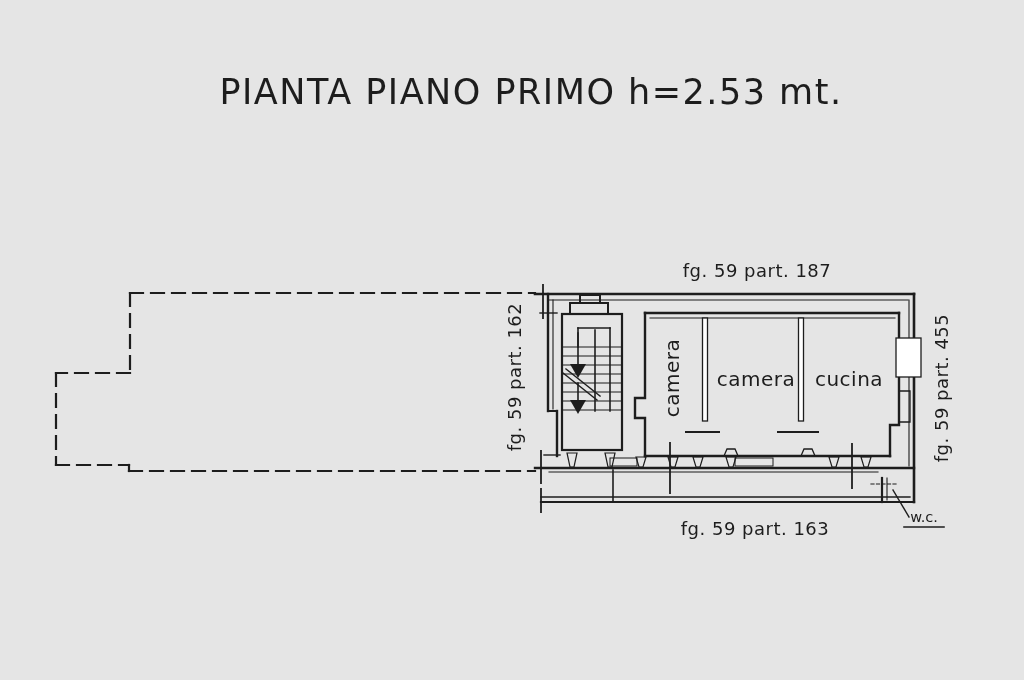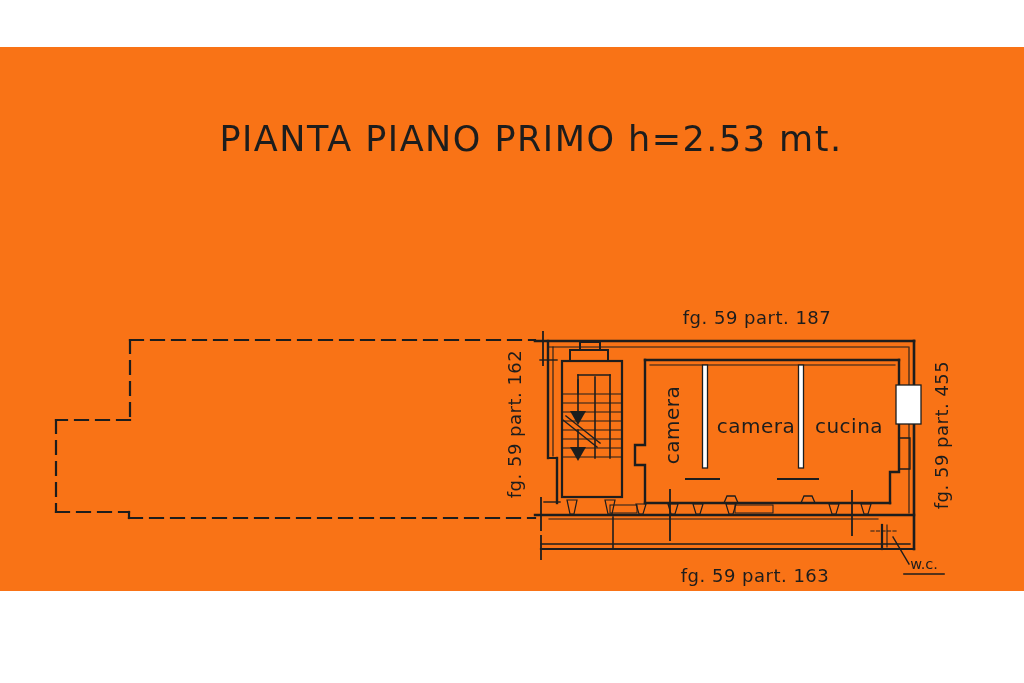--- a/index.html
+++ b/index.html
@@ -3,25 +3,24 @@
 <meta charset="utf-8">
 <style>
   html, body {
     margin: 0;
     padding: 0;
     background: #ffffff;
   }
   .page {
     position: relative;
     width: 1024px;
-    height: 544px;
-    background: #f97316;
+    height: 680px;
+    background: #e5e5e5;
     overflow: hidden;
     font-family: "DejaVu Sans", sans-serif;
-    margin-top: 47px;
   }
   svg text {
     font-family: "DejaVu Sans", sans-serif;
     fill: #1d1d1d;
   }
   .title-text {
     font-size: 35px;
     letter-spacing: 1.5px;
   }
   .parcel-text {

